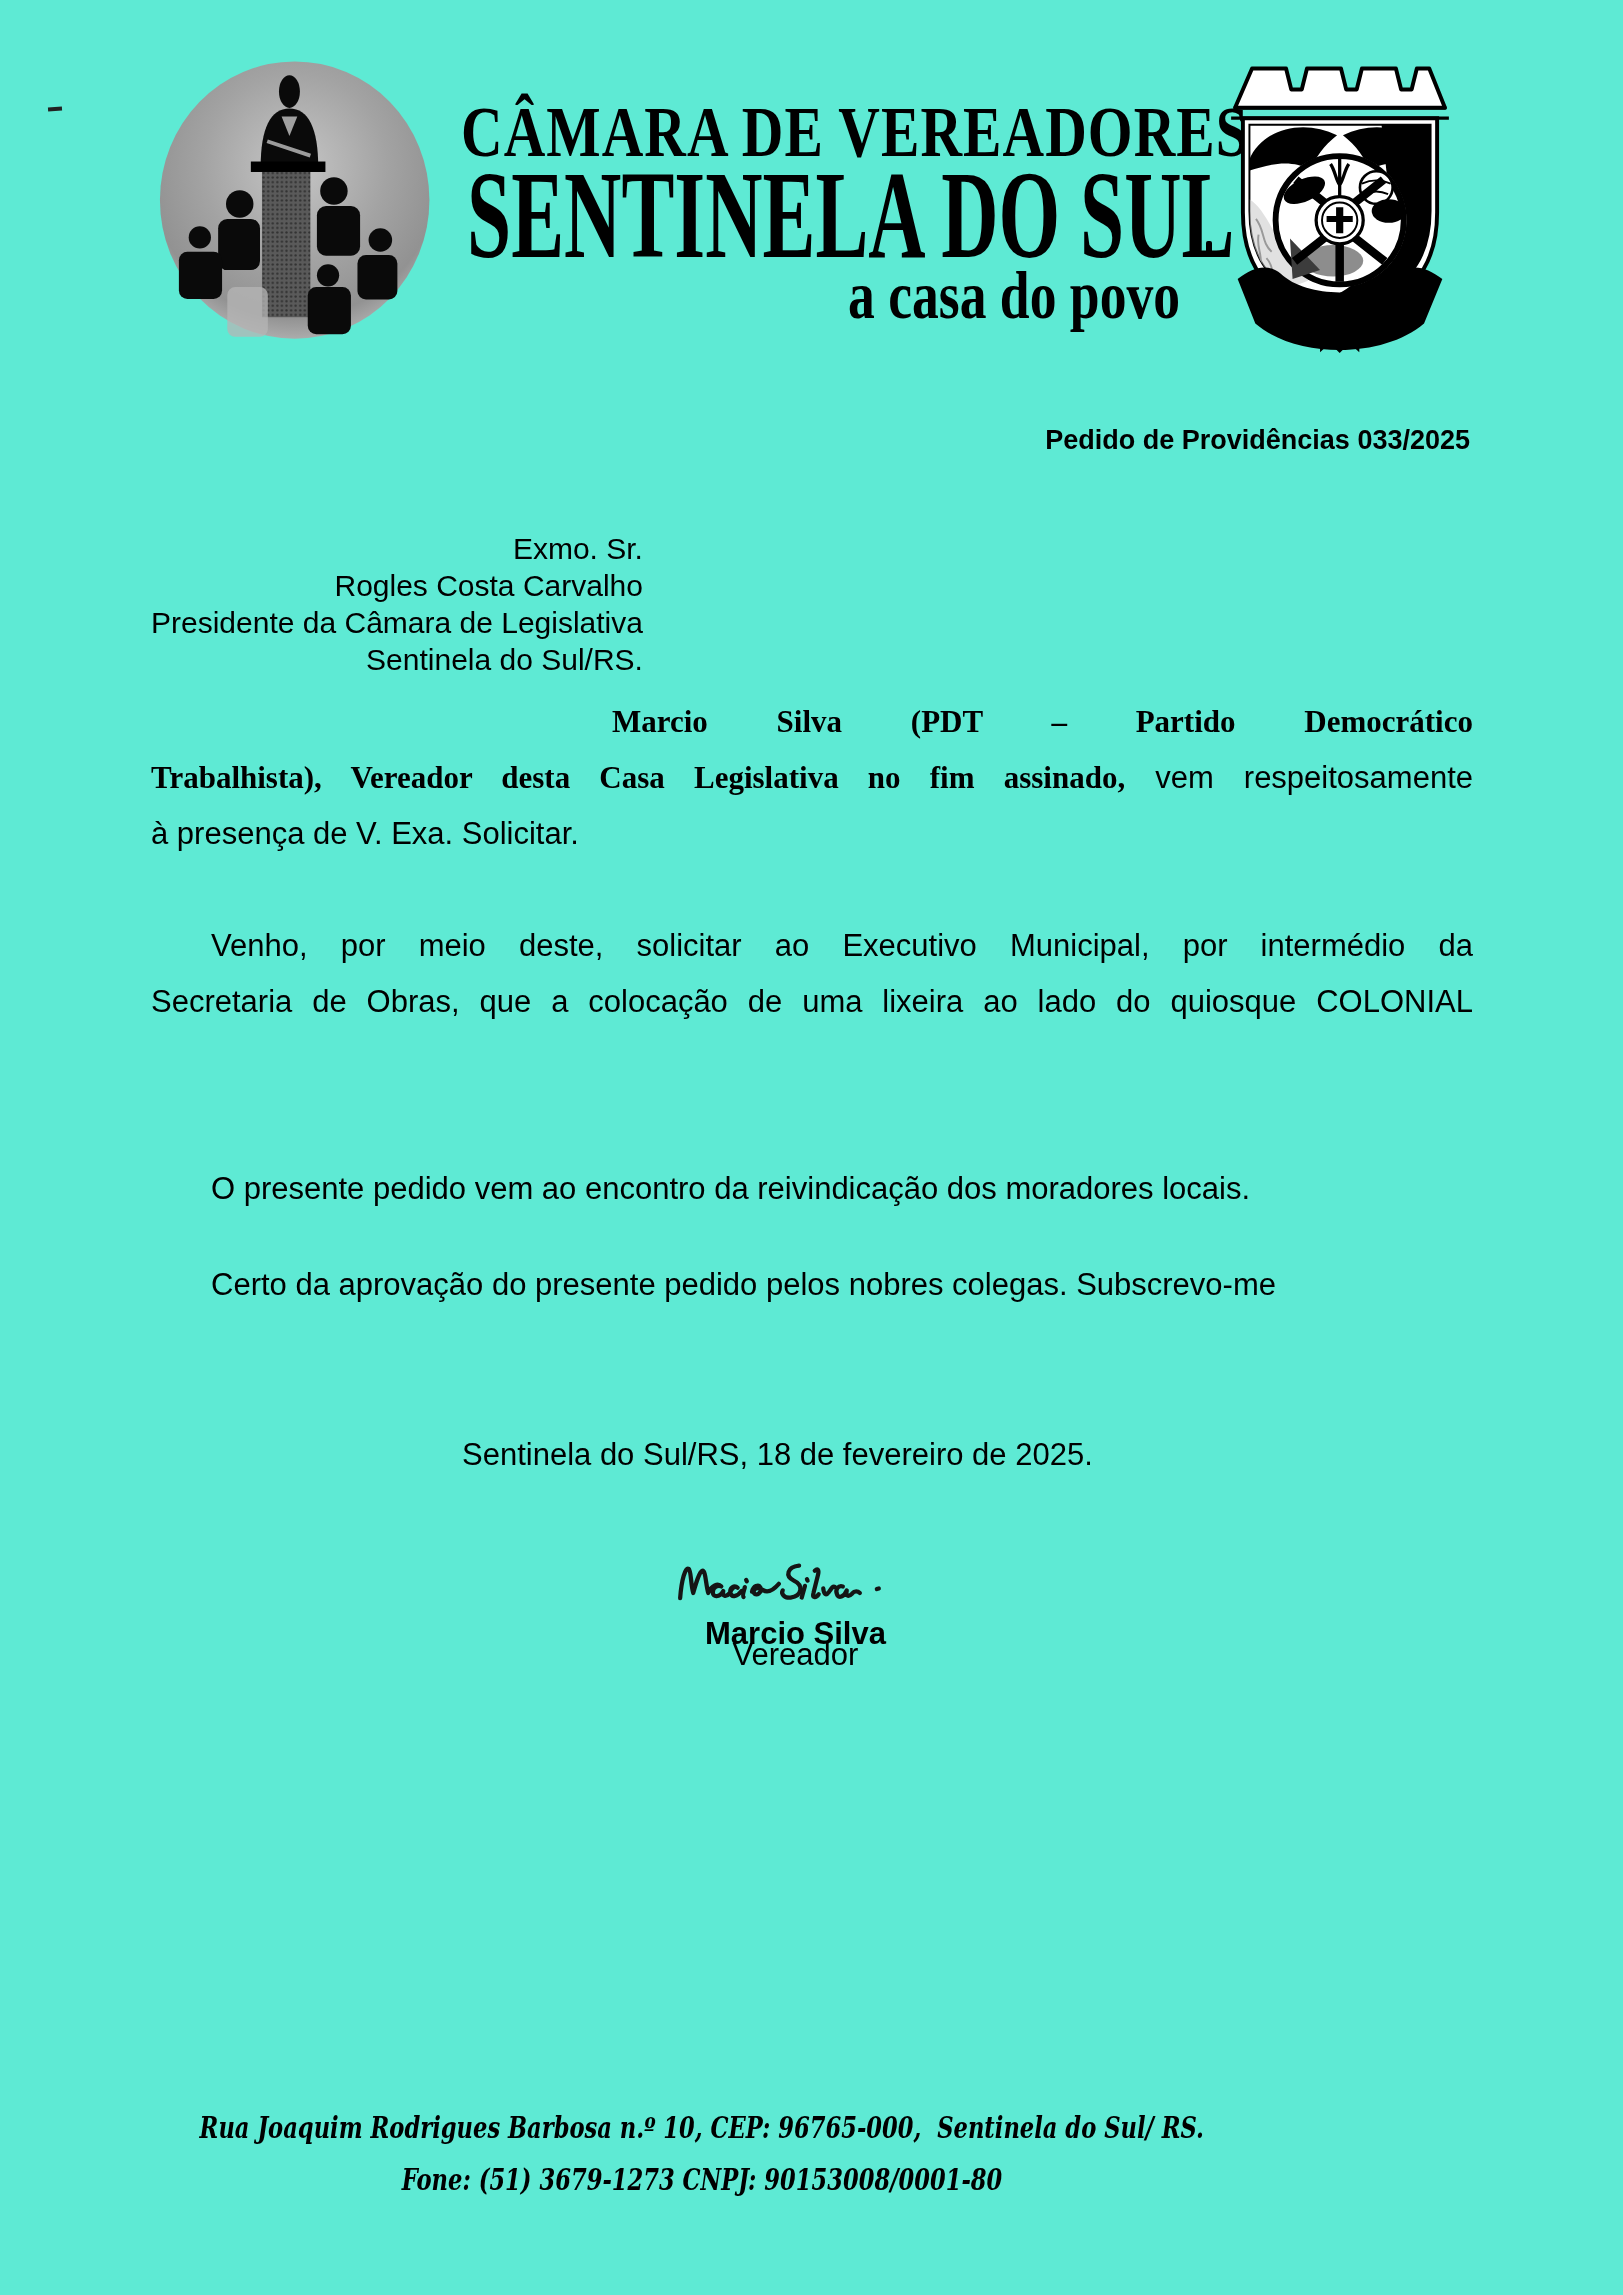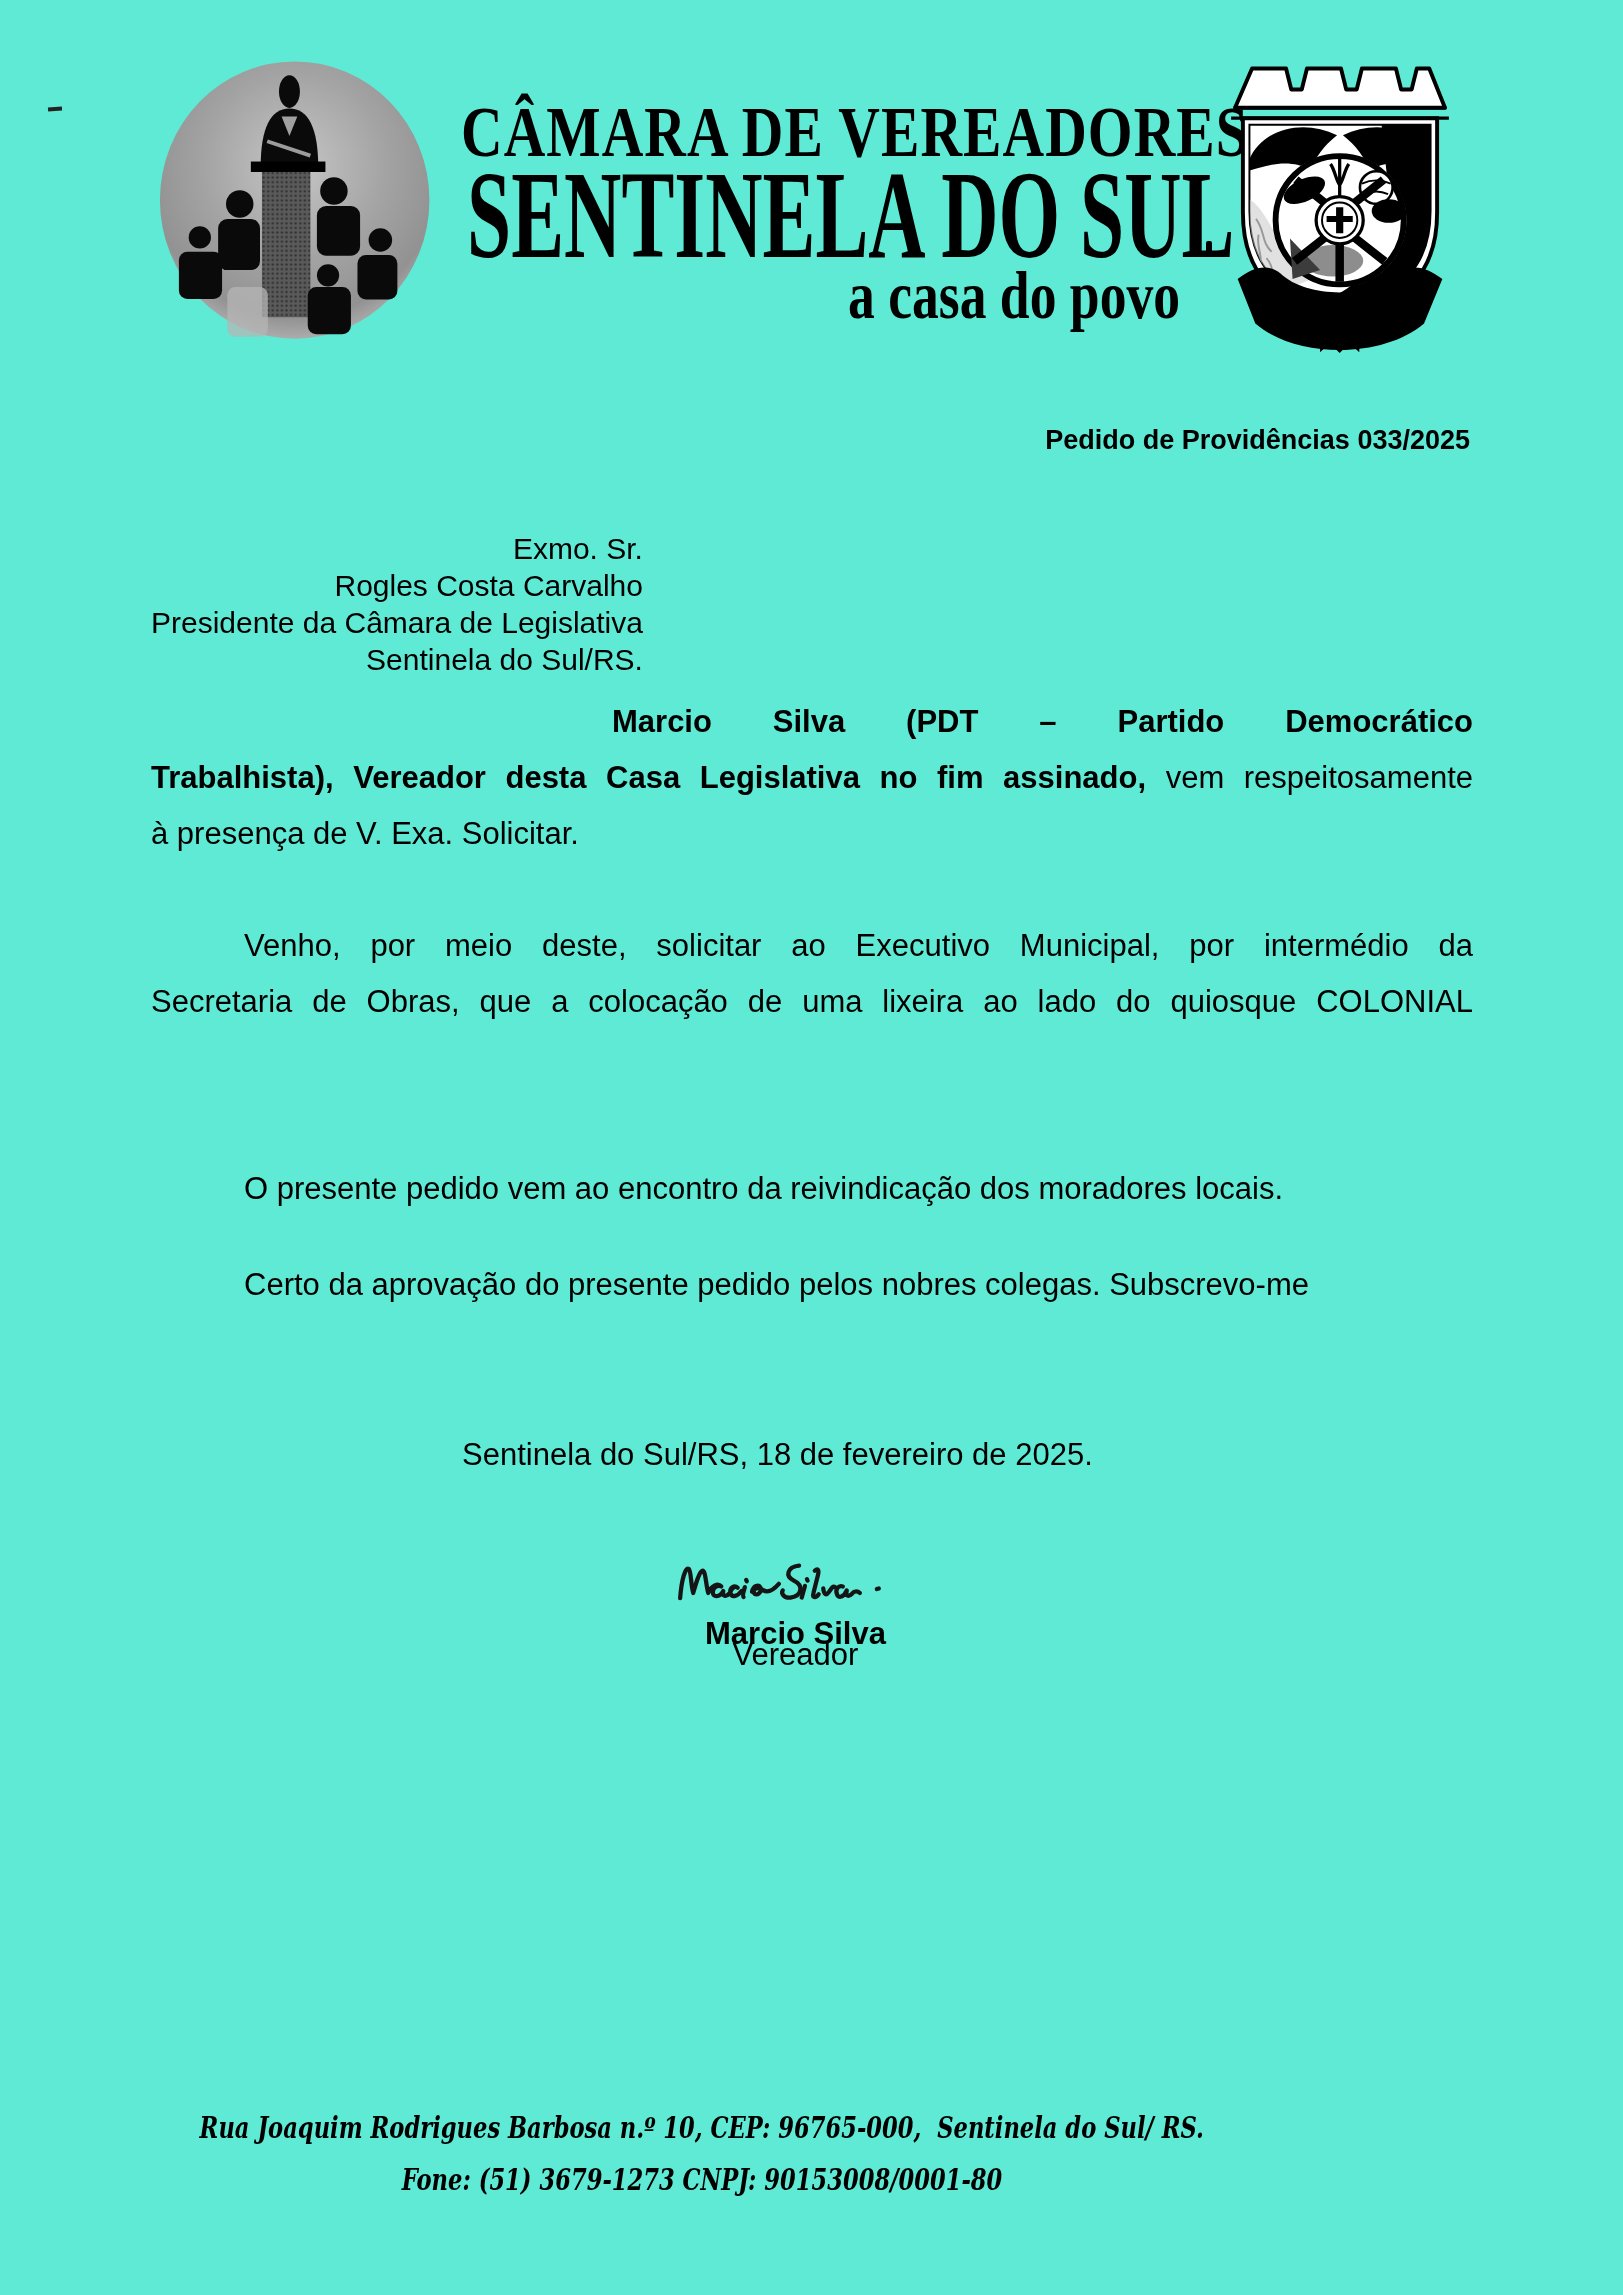--- a/index.html
+++ b/index.html
@@ -21,22 +21,22 @@
   .tagline{left:848px;top:262px;font-family:"Liberation Serif",serif;font-weight:bold;
         font-size:67px;line-height:1;white-space:nowrap;transform:scaleX(.80);transform-origin:0 0;}
 
   
   .title{left:154px;top:421px;width:1316px;text-align:right;font-size:27px;font-weight:bold;line-height:39px;}
   .address{left:151px;top:530px;font-size:30px;line-height:37px;text-align:right;}
   .para{left:151px;width:1322px;font-size:31px;line-height:56px;}
   .p1{top:694px;} .p2{top:918px;} .p3{top:1161px;} .p4{top:1257px;}
   .jl{text-align:justify;text-align-last:justify;}
   .ind1{margin-left:461px;}
-  .ind2{margin-left:93px;}
-  .b{font-weight:bold;}
+  .ind2{margin-left:60px;}
+  .b{font-weight:bold;font-family:Liberation Serif, serif;}
   .dateline{left:462px;top:1435px;font-size:31px;line-height:39px;}
   .signame{left:0;top:1615px;width:1591px;text-align:center;font-size:31px;font-weight:bold;line-height:37px;}
   .sigrole{left:0;top:1636px;width:1591px;text-align:center;font-size:31px;line-height:37px;}
 
   
   .footer{left:0;top:2102px;width:1404px;text-align:center;font-family:"DejaVu Serif",serif;
           font-style:italic;font-weight:bold;font-size:29px;line-height:52px;}
   .footer .fl{display:block;}
   .footer .fl>span{display:inline-block;transform:scaleX(.78);transform-origin:center;white-space:pre;}
 </style>

